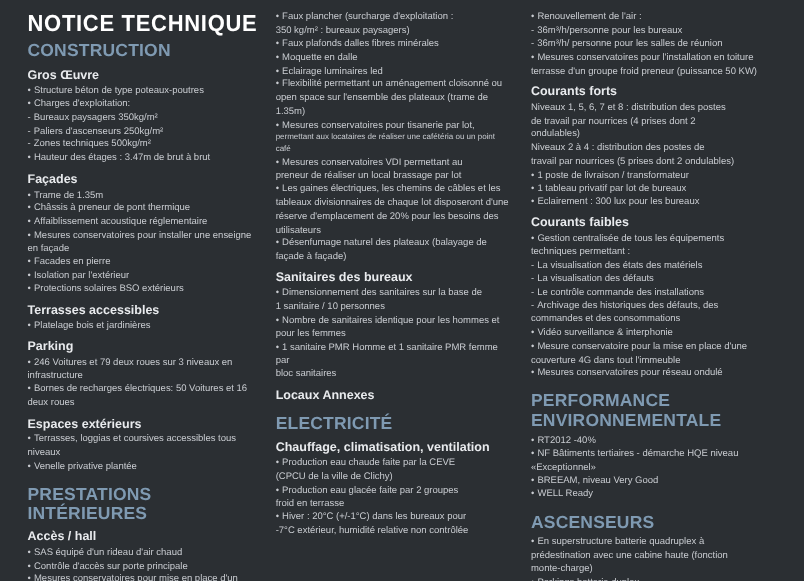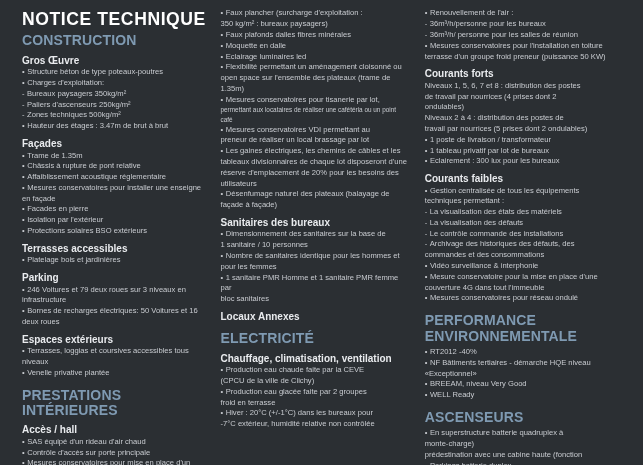--- a/index.html
+++ b/index.html
@@ -105,21 +105,21 @@
           <li class="b">Structure béton de type poteaux-poutres</li>
           <li class="b">Charges d'exploitation:</li>
           <li class="d">Bureaux paysagers 350kg/m²</li>
           <li class="d">Paliers d'ascenseurs 250kg/m²</li>
           <li class="d">Zones techniques 500kg/m²</li>
           <li class="b">Hauteur des étages : 3.47m de brut à brut</li>
         </ul>
         <div class="sub-head">Façades</div>
         <ul>
           <li class="b">Trame de 1.35m</li>
-          <li class="b">Châssis à rupture de pont relative</li>
+          <li class="b">Châssis à preneur de pont thermique</li>
           <li class="b">Affaiblissement acoustique réglementaire</li>
           <li class="b">Mesures conservatoires pour installer une enseigne</li>
           <li class="n">en façade</li>
           <li class="b">Facades en pierre</li>
           <li class="b">Isolation par l'extérieur</li>
           <li class="b">Protections solaires BSO extérieurs</li>
         </ul>
         <div class="sub-head">Terrasses accessibles</div>
         <ul>
           <li class="b">Platelage bois et jardinières</li>
@@ -222,19 +222,19 @@
         <ul>
           <li class="b">RT2012 -40%</li>
           <li class="b">NF Bâtiments tertiaires - démarche HQE niveau</li>
           <li class="n">«Exceptionnel»</li>
           <li class="b">BREEAM, niveau Very Good</li>
           <li class="b">WELL Ready</li>
         </ul>
         <div class="sec-head">ASCENSEURS</div>
         <ul>
           <li class="b">En superstructure batterie quadruplex à</li>
+          <li class="n">prédestination avec une cabine haute (fonction</li>
           <li class="n">monte-charge)</li>
-          <li class="n">prédestination avec une cabine haute (fonction</li>
           <li class="b">Parkings batterie duplex</li>
         </ul>
       </div>
     </div>
 </div>
 
 </body></html>

